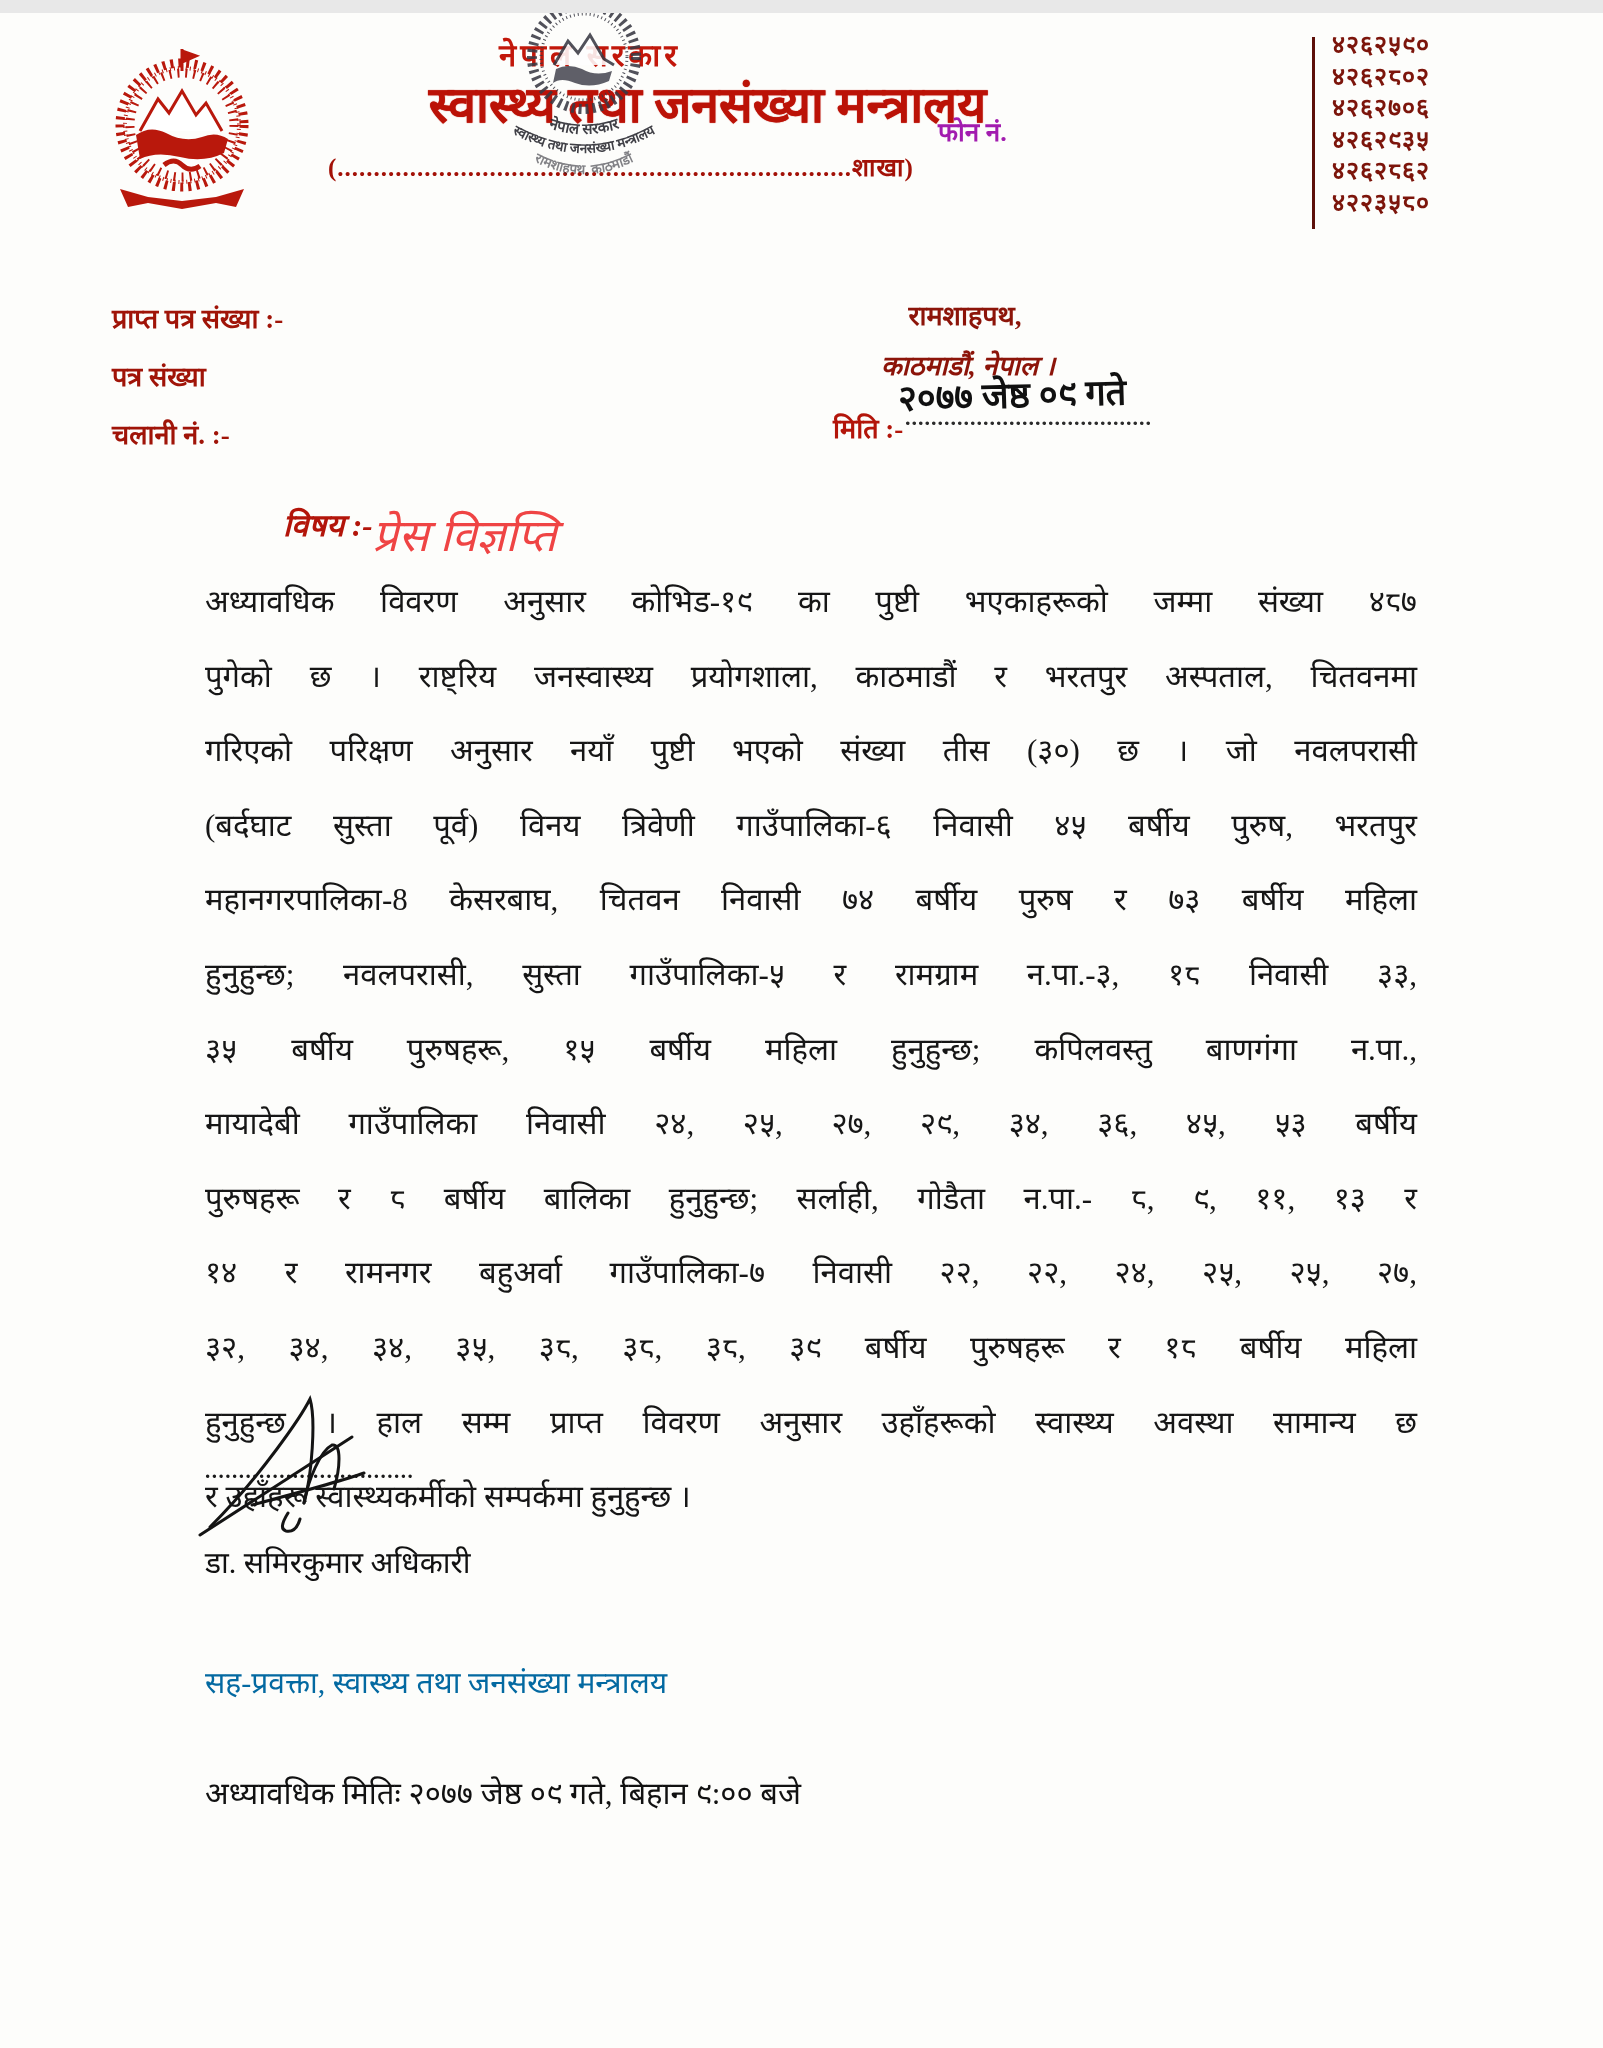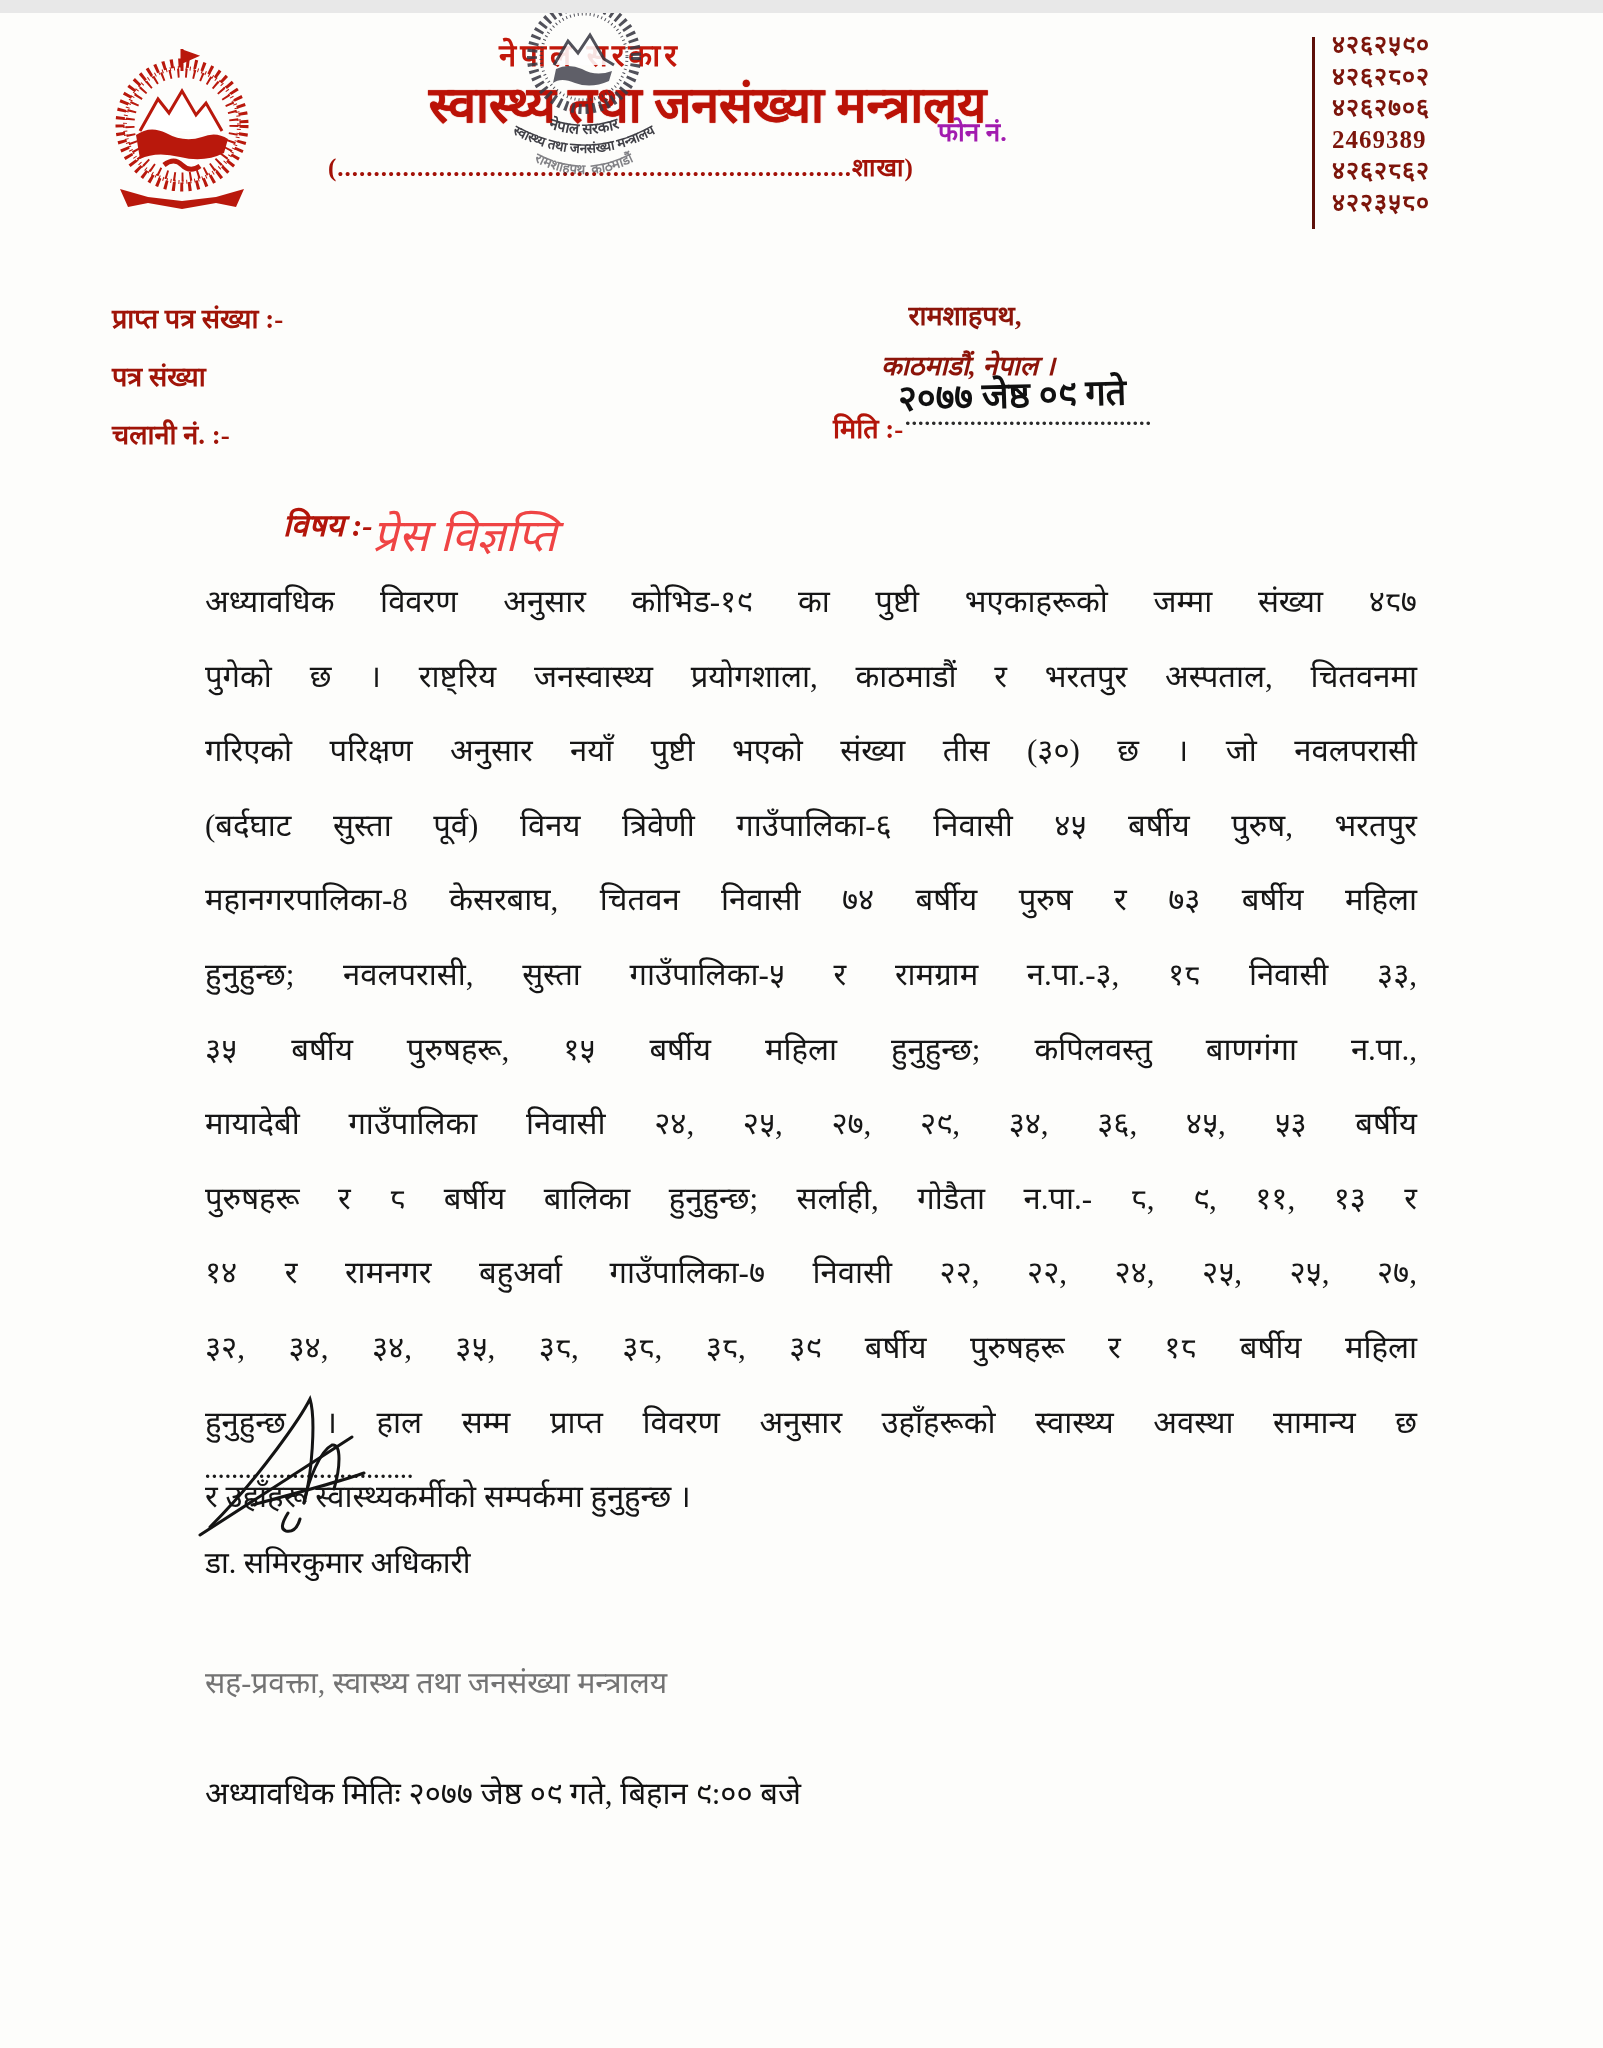--- a/index.html
+++ b/index.html
@@ -81,21 +81,21 @@
     text-align:justify;text-align-last:justify;
     white-space:normal;
   }
   .body-line.last{text-align:left;text-align-last:left;}
 
   
   .sig-dots{left:205px;top:1446px;font-size:21px;font-weight:bold;color:#1a1a1a;
     letter-spacing:1.5px;z-index:1;}
   .sig-scrawl{left:192px;top:1372px;z-index:2;}
   .signer-name{left:205px;top:1528px;font-size:30px;color:#111;}
-  .signer-title{left:205px;top:1648px;font-size:30px;color:#737373;}
+  .signer-title{left:205px;top:1648px;font-size:30px;color:#0369a1;}
   .updated-line{left:205px;top:1758px;font-size:31px;color:#111;}
 </style>
 </head>
 <body>
 
 <div class="page">
 
   <svg class="abs emblem" width="152" height="188" viewBox="0 0 152 188">
     <g stroke="#b9180c" fill="none">
       <circle cx="76" cy="82" r="62" stroke-width="9" stroke-dasharray="3 5"></circle>
@@ -140,21 +140,21 @@
       <textPath href="#arc3" startOffset="50%" text-anchor="middle">रामशाहपथ, काठमाडौं</textPath>
     </text>
   </svg>
 
   <div class="abs phone-label">फोन नं.</div>
   <div class="abs phone-sep"></div>
   <div class="abs phones">
     <div>४२६२५९०</div>
     <div>४२६२८०२</div>
     <div>४२६२७०६</div>
-    <div>2469389</div>
+    <div>४२६२९३५</div>
     <div>४२६२८६२</div>
     <div>४२२३५८०</div>
   </div>
 
   <div class="abs ref-block">
     <div>प्राप्त पत्र संख्या :-</div>
     <div>पत्र संख्या</div>
     <div>चलानी नं. :-</div>
   </div>
 

